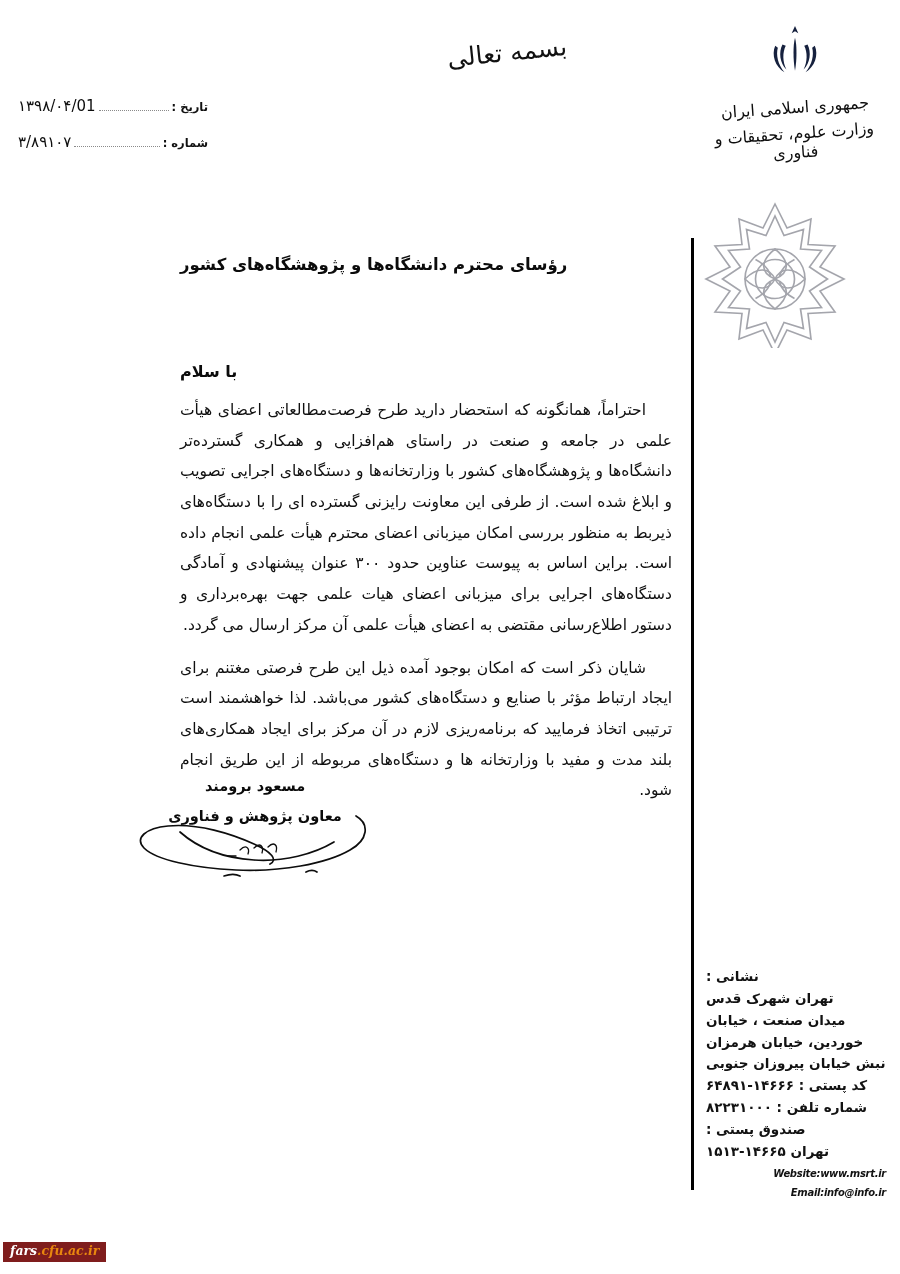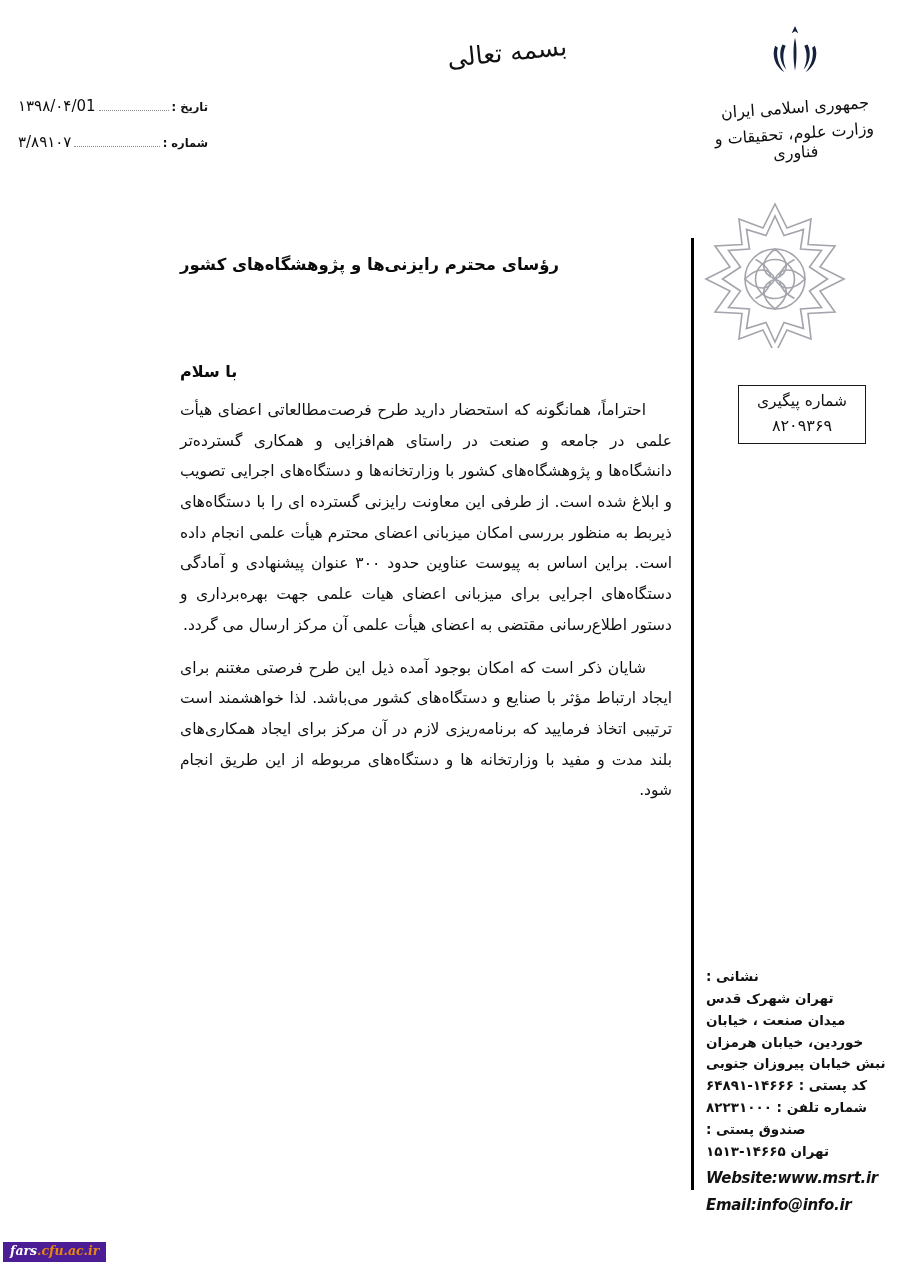--- a/index.html
+++ b/index.html
@@ -223,32 +223,32 @@
     font-weight: bold;
     color: #121212;
     line-height: 1.62;
     white-space: nowrap;
     letter-spacing: -0.2px;
   }
   .footer-line.num { direction: rtl; }
   .footer-line.latin {
     direction: ltr;
     font-style: italic;
-    font-size: 15px;
+    font-size: 10px;
     letter-spacing: -0.3px;
-    text-align: left;
+    text-align: right;
   }
   .footer-line.sp { margin-top: 3px; }
 
   
   .watermark {
     position: absolute;
     top: 1242px;
     left: 3px;
-    background: #4c1d95;
+    background: #7f1d1d;
     padding: 3px 7px 4px 7px;
     direction: ltr;
     font-family: "DejaVu Serif", "Liberation Serif", serif;
     font-style: italic;
     font-weight: bold;
     font-size: 12.5px;
     line-height: 1;
     white-space: nowrap;
   }
   .wm-a { color: #ffffff; }
@@ -301,32 +301,46 @@
       <path d="M70 54 C62 46 54 46 50 54 C54 62 62 62 70 54 Z"></path>
       <path d="M37 41 C43 44 46 48 47 52"></path>
       <path d="M63 41 C57 44 54 48 53 52"></path>
       <path d="M37 67 C43 64 46 60 47 56"></path>
       <path d="M63 67 C57 64 54 60 53 56"></path>
     </g>
   </svg>
 
   <div class="divider"></div>
 
-  <div class="tracking-box">
-    <div class="tracking-label">شماره پیگیری</div>
-    <div class="tracking-value">۸۲۰۹۳۶۹</div>
-  </div>
 
   <div class="body-col">
-    <div class="addressee">رؤسای محترم رایزنی‌ها و پژوهشگاه‌های کشور</div>
+    <div class="addressee">رؤسای محترم دانشگاه‌ها و پژوهشگاه‌های کشور</div>
     <div class="salutation">با سلام</div>
     <p class="para">احتراماً، همانگونه که استحضار دارید طرح فرصت‌مطالعاتی اعضای هیأت علمی در جامعه و صنعت در راستای هم‌افزایی و همکاری گسترده‌تر دانشگاه‌ها و پژوهشگاه‌های کشور با وزارتخانه‌ها و دستگاه‌های اجرایی تصویب و ابلاغ شده است. از طرفی این معاونت رایزنی گسترده ای را با دستگاه‌های ذیربط به منظور بررسی امکان میزبانی اعضای محترم هیأت علمی انجام داده است. براین اساس به پیوست عناوین حدود ۳۰۰ عنوان پیشنهادی و آمادگی دستگاه‌های اجرایی برای میزبانی اعضای هیات علمی جهت بهره‌برداری و دستور اطلاع‌رسانی مقتضی به اعضای هیأت علمی آن مرکز ارسال می گردد.</p>
     <p class="para">شایان ذکر است که امکان بوجود آمده ذیل این طرح فرصتی مغتنم برای ایجاد ارتباط مؤثر با صنایع و دستگاه‌های کشور می‌باشد. لذا خواهشمند است ترتیبی اتخاذ فرمایید که برنامه‌ریزی لازم در آن مرکز برای ایجاد همکاری‌های بلند مدت و مفید با وزارتخانه ها و دستگاه‌های مربوطه از این طریق انجام شود.</p>
   </div>
 
+  <div class="sign-block">
+    <div class="sign-name">مسعود برومند</div>
+    <div class="sign-title">معاون پژوهش و فناوری</div>
+    <svg class="sign-scribble" viewBox="0 0 270 96">
+      <g fill="none" stroke="#0d0d0d" stroke-width="1.7" stroke-linecap="round">
+        <path d="M236 26 C250 34 248 50 230 60 C206 74 160 82 116 80 C74 78 36 70 24 58 C14 48 26 38 48 36 C78 33 112 44 134 54 C152 62 158 70 150 74"></path>
+        <path d="M60 42 C78 58 104 68 134 70 C164 72 194 64 214 52"></path>
+        <path d="M104 86 C110 84 116 84 120 86"></path>
+        <path d="M186 82 C190 80 194 80 197 82"></path>
+      </g>
+      <g fill="none" stroke="#0d0d0d" stroke-width="1.3" stroke-linecap="round">
+        <path d="M120 60 C126 54 130 58 128 64"></path>
+        <path d="M134 58 C140 52 144 56 142 63"></path>
+        <path d="M148 57 C154 51 158 55 156 62"></path>
+        <path d="M108 66 L116 66"></path>
+      </g>
+    </svg>
+  </div>
 
   <div class="footer">
     <div class="footer-line">نشانی :</div>
     <div class="footer-line">تهران شهرک قدس</div>
     <div class="footer-line">میدان صنعت ، خیابان</div>
     <div class="footer-line">خوردین، خیابان هرمزان</div>
     <div class="footer-line">نبش خیابان پیروزان جنوبی</div>
     <div class="footer-line num">کد پستی : ۱۴۶۶۶-۶۴۸۹۱</div>
     <div class="footer-line num">شماره تلفن : ۸۲۲۳۱۰۰۰</div>
     <div class="footer-line">صندوق پستی :</div>

